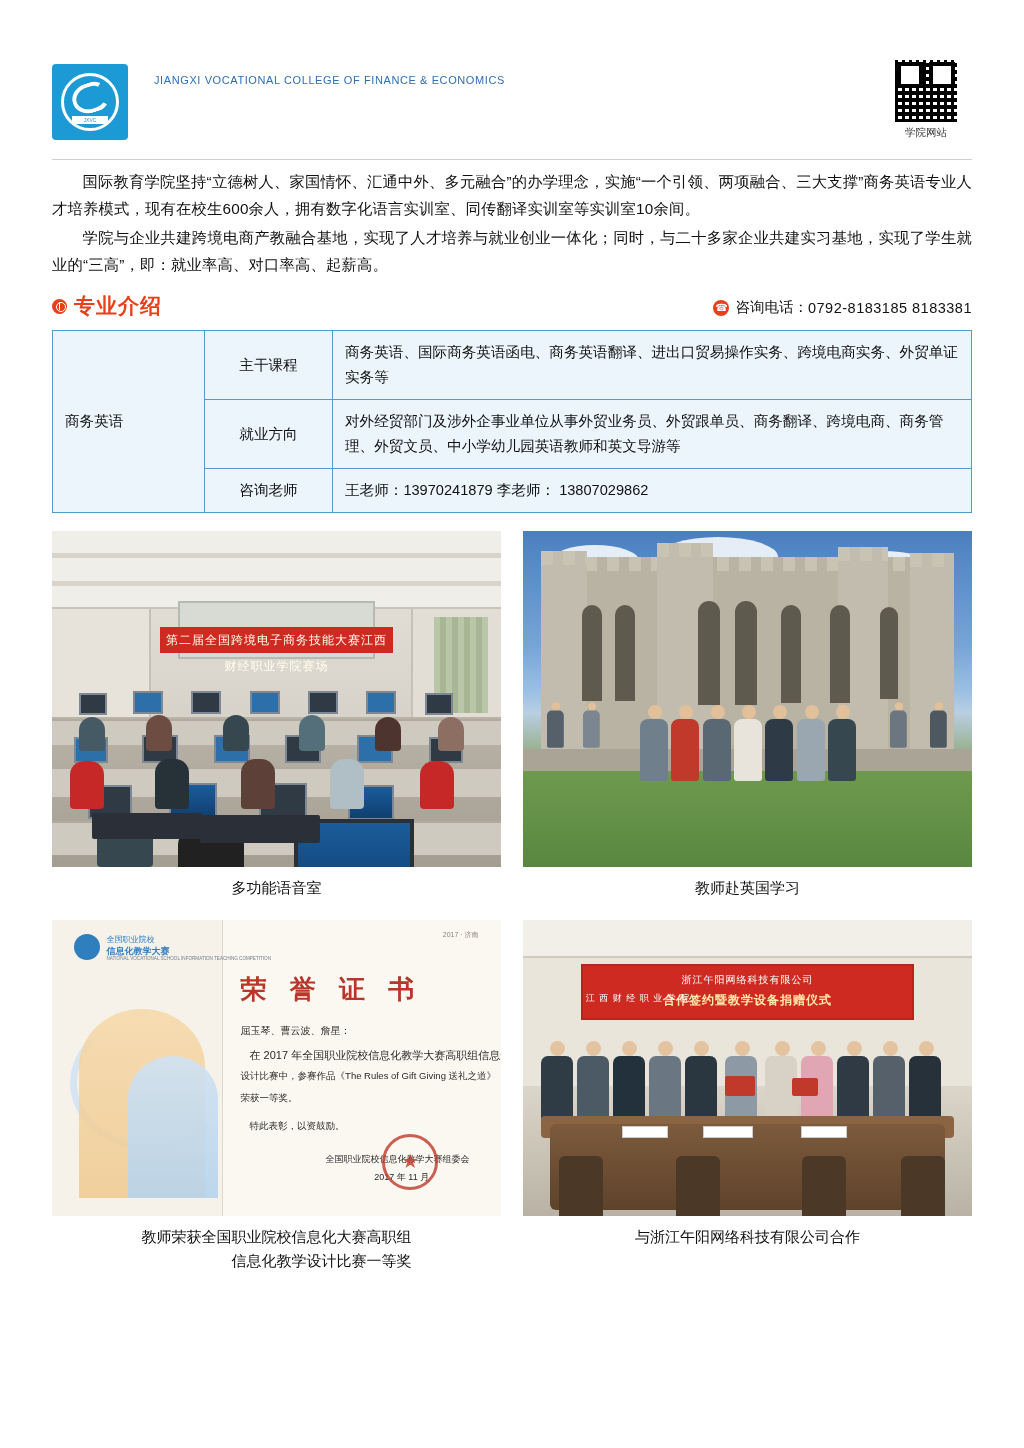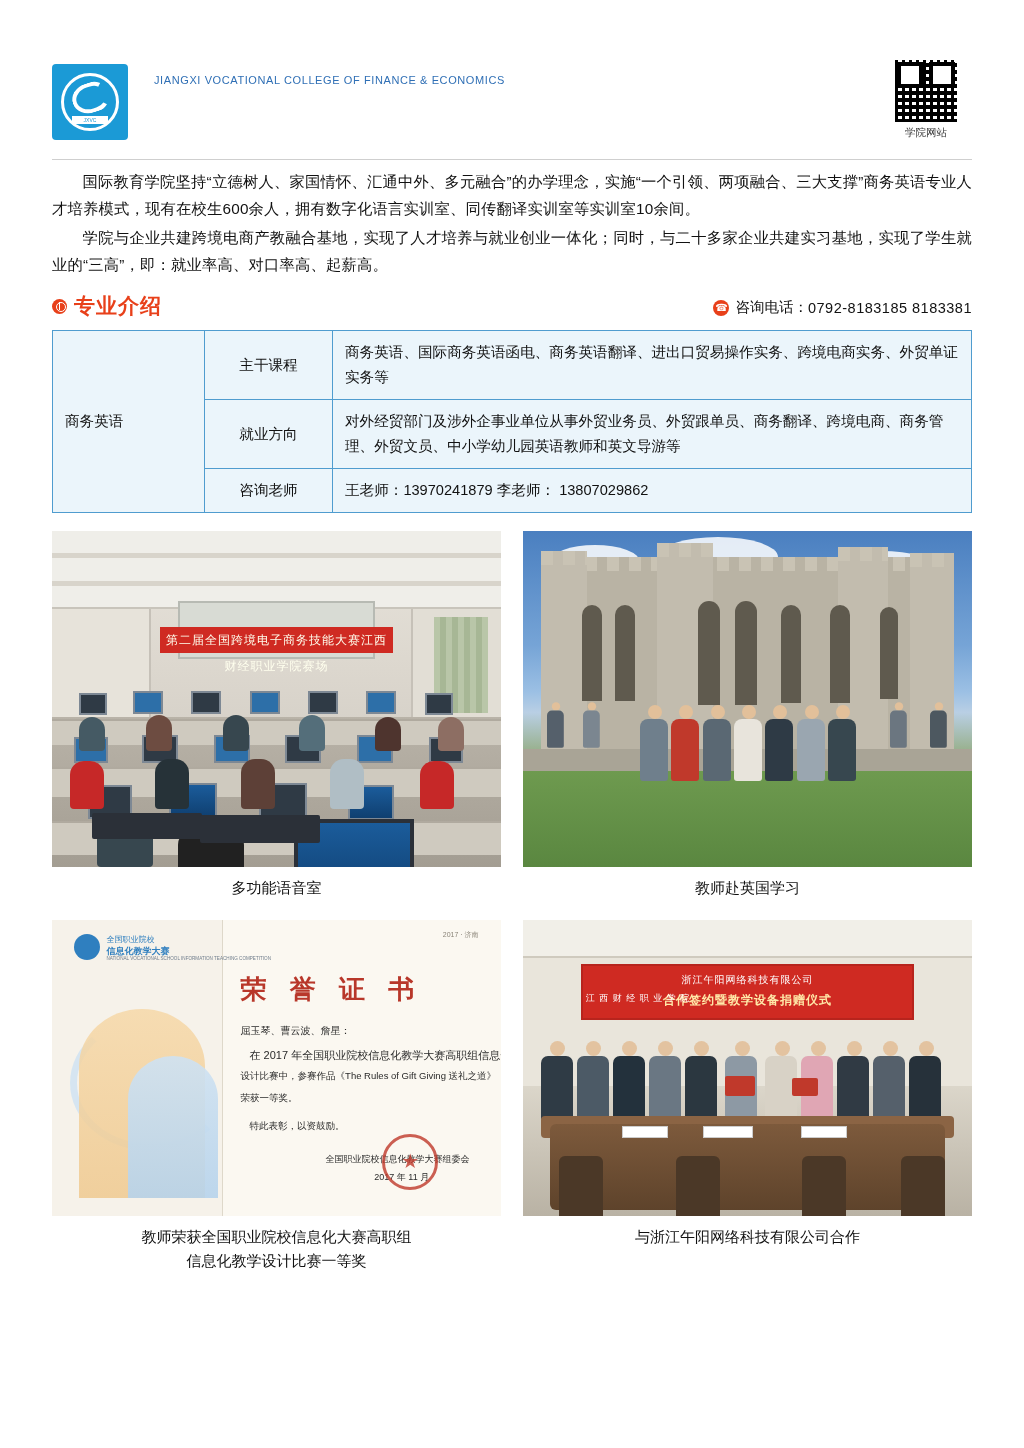--- a/index.html
+++ b/index.html
@@ -261,21 +261,21 @@
     width: 100%;
     height: 336px;
     overflow: hidden;
     position: relative;
     background: #cfd8dc;
   }
   .photo-caption {
     font-size: 15px;
     color: #111;
     margin-top: 9px;
-    text-align: center;
+    text-align: right;
     line-height: 24px;
   }
   .photo-row.second .photo-frame { height: 296px; }
 
   
   .lab { background: linear-gradient(#e8e4dc 0%, #ddd8cf 38%, #c9c4bc 100%); }
   .lab .ceiling { position: absolute; left: 0; top: 0; width: 100%; height: 78px; background: #efeee9; border-bottom: 2px solid #c8c4bb; }
   .lab .ceil-line { position: absolute; top: 22px; left: 0; width: 100%; height: 5px; background: #d8d4cb; }
   .lab .ceil-line2 { position: absolute; top: 50px; left: 0; width: 100%; height: 5px; background: #d8d4cb; }
   .lab .screenbox { position: absolute; left: 28%; top: 70px; width: 44%; height: 58px; background: #d8dbd4; border: 2px solid #b7bab3; }

